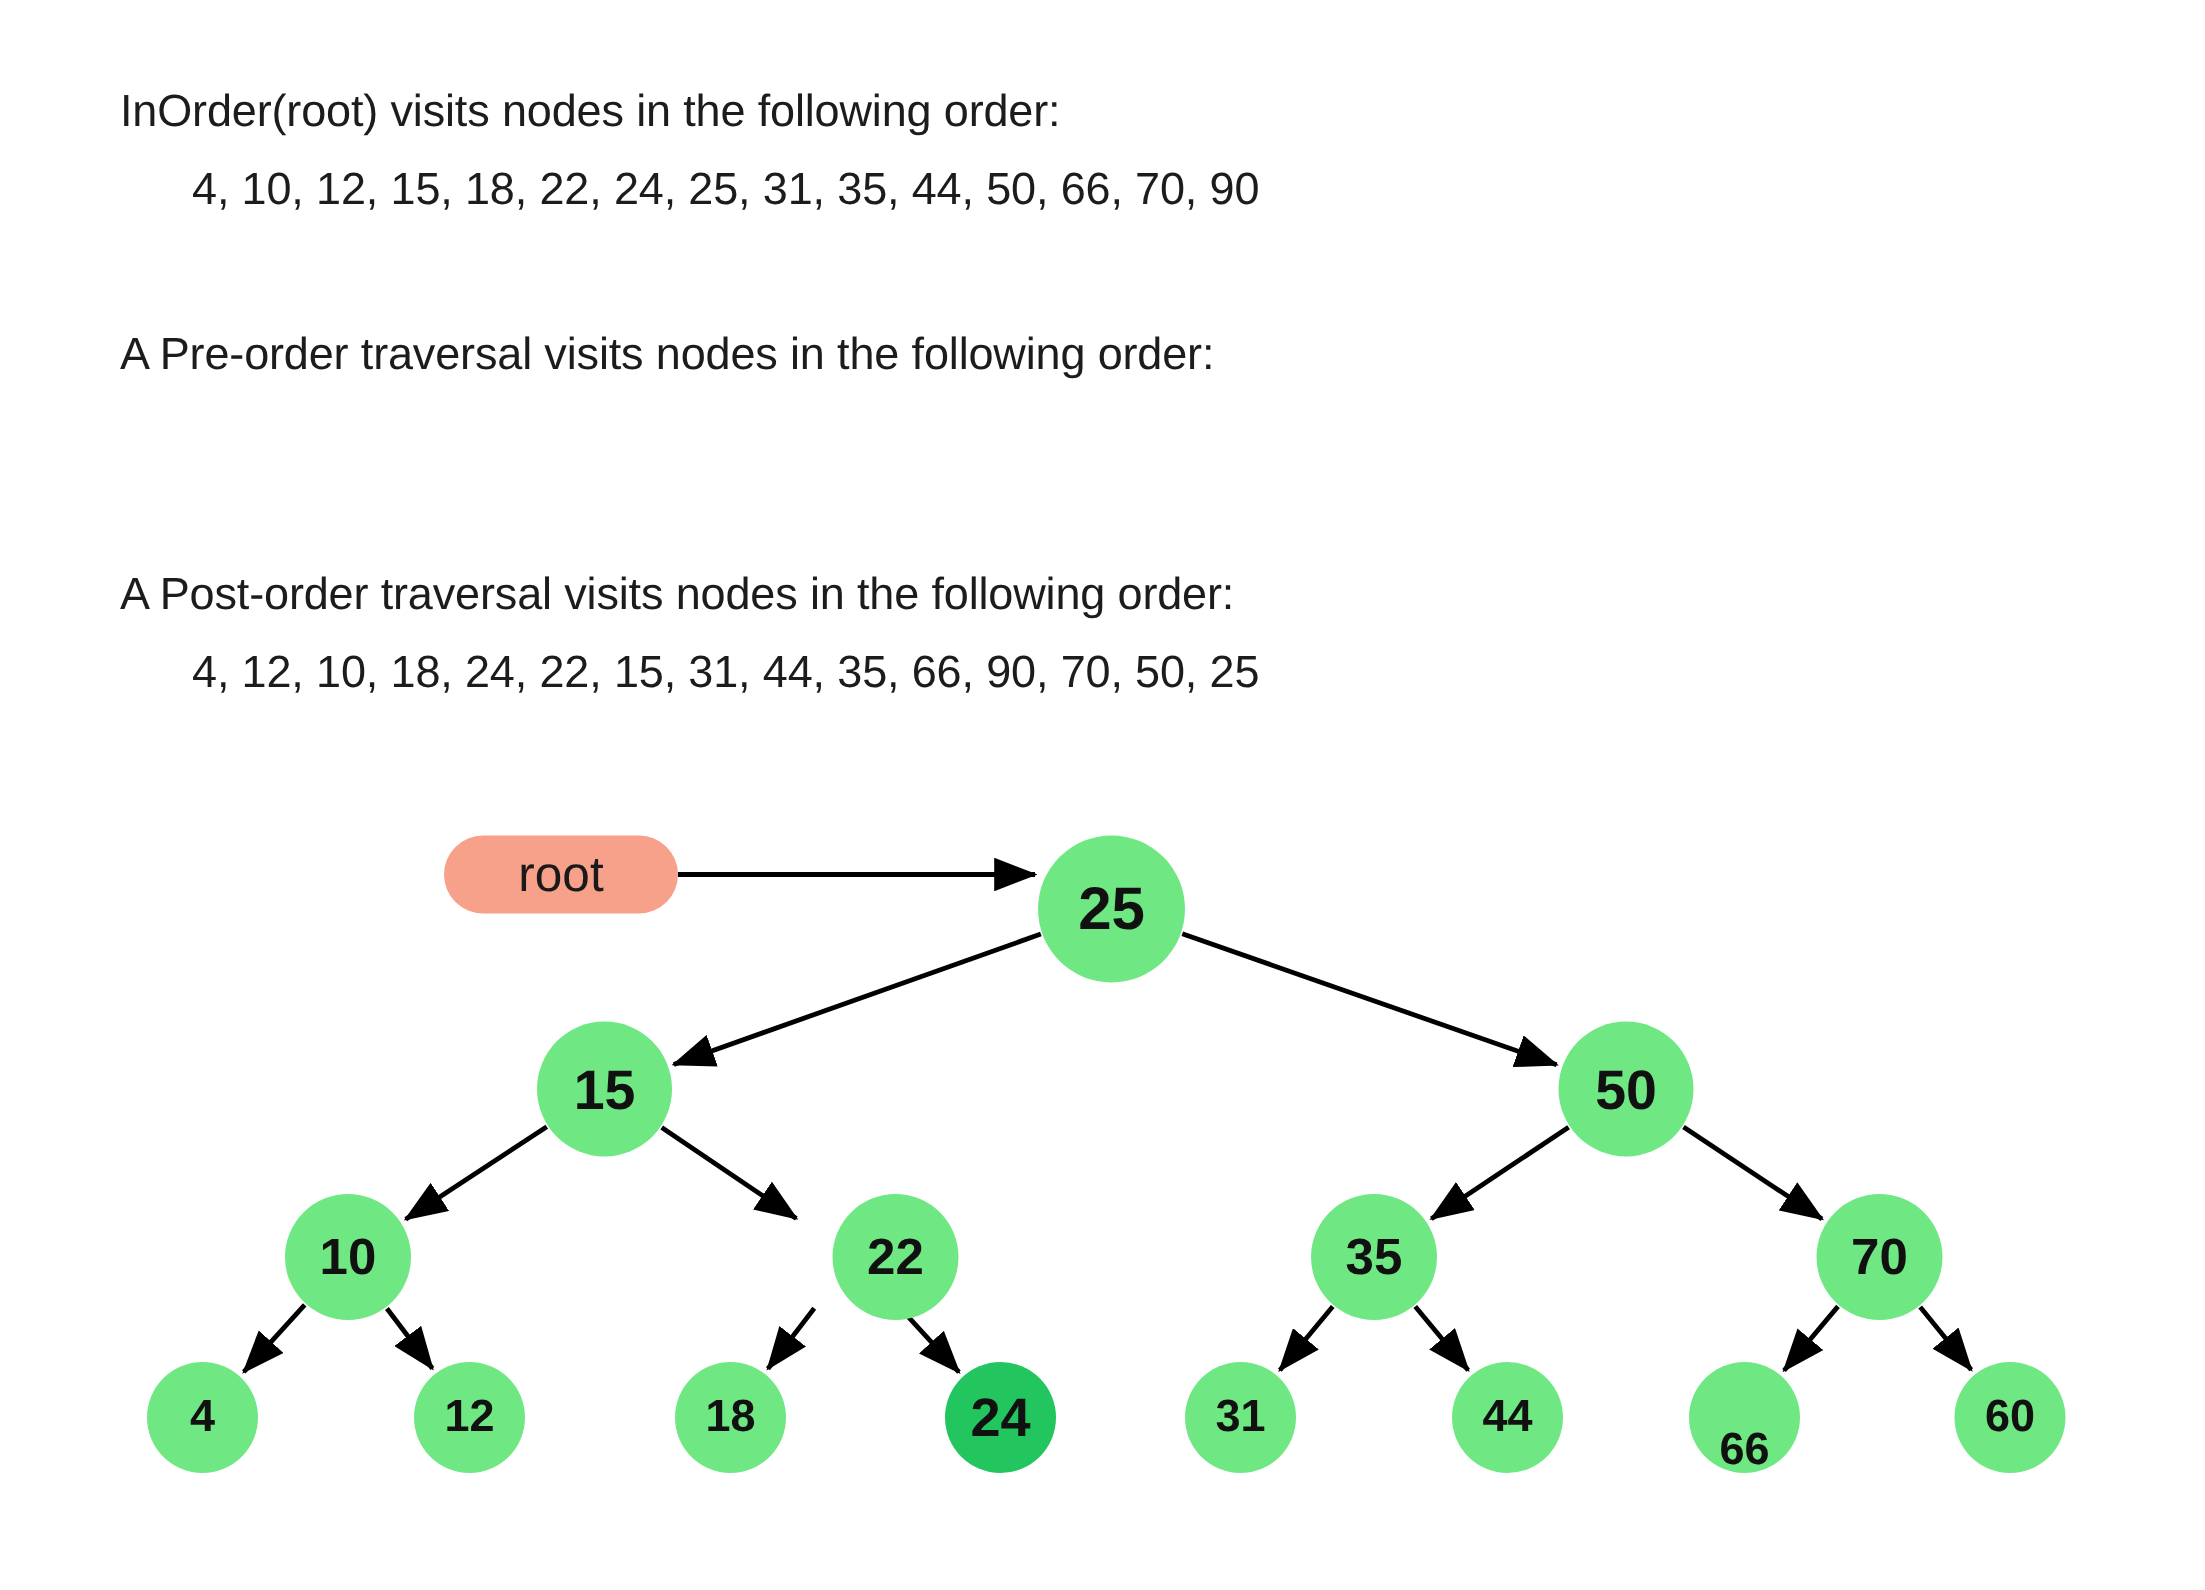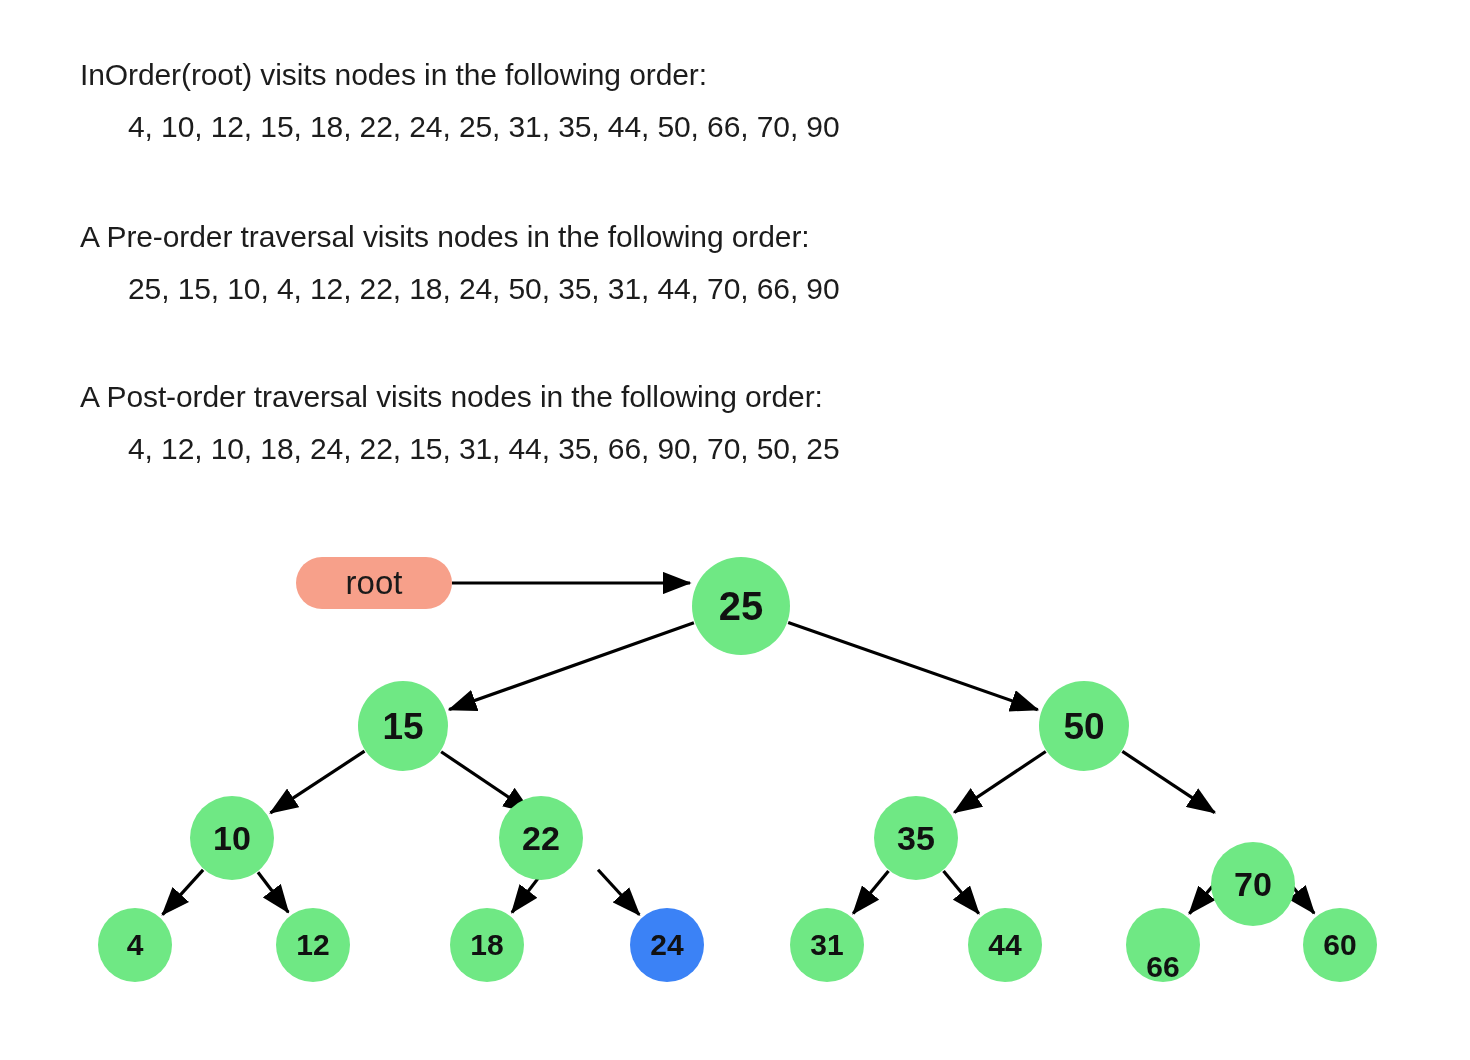--- a/index.html
+++ b/index.html
@@ -108,21 +108,20 @@
 
   <div class="text-area">
 
     <div class="trav-block b1">
       <div class="trav-heading">InOrder(root) visits nodes in the following order:</div>
       <div class="trav-sequence">4, 10, 12, 15, 18, 22, 24, 25, 31, 35, 44, 50, 66, 70, 90</div>
     </div>
 
     <div class="trav-block b2">
       <div class="trav-heading">A Pre-order traversal visits nodes in the following order:</div>
-      <div class="trav-sequence">25, 15, 10, 4, 12, 22, 18, 24, 50, 35, 31, 44, 70, 66, 90</div>
     </div>
 
     <div class="trav-block b3">
       <div class="trav-heading">A Post-order traversal visits nodes in the following order:</div>
       <div class="trav-sequence">4, 12, 10, 18, 24, 22, 15, 31, 44, 35, 66, 90, 70, 50, 25</div>
     </div>
 
   </div>
 
   <div id="tree-diagram">
@@ -163,39 +162,39 @@
         </div>
         <div class="node-circle" style="left: 358px; top: 681px; width: 90px; height: 90px; font-size: 37px; background: rgb(111, 232, 132); color: rgb(17, 17, 17);">
           <span class="node-label">15</span>
         </div>
         <div class="node-circle" style="left: 1039px; top: 681px; width: 90px; height: 90px; font-size: 37px; background: rgb(111, 232, 132); color: rgb(17, 17, 17);">
           <span class="node-label">50</span>
         </div>
         <div class="node-circle" style="left: 190px; top: 796px; width: 84px; height: 84px; font-size: 34px; background: rgb(111, 232, 132); color: rgb(17, 17, 17);">
           <span class="node-label">10</span>
         </div>
-        <div class="node-circle" style="left: 499px; top: 796px; width: 84px; height: 84px; font-size: 34px; background: rgb(111, 232, 132); color: rgb(17, 17, 17);">
+        <div class="node-circle" style="left: 555px; top: 796px; width: 84px; height: 84px; font-size: 34px; background: rgb(111, 232, 132); color: rgb(17, 17, 17);">
           <span class="node-label">22</span>
         </div>
         <div class="node-circle" style="left: 874px; top: 796px; width: 84px; height: 84px; font-size: 34px; background: rgb(111, 232, 132); color: rgb(17, 17, 17);">
           <span class="node-label">35</span>
         </div>
-        <div class="node-circle" style="left: 1211px; top: 842px; width: 84px; height: 84px; font-size: 34px; background: rgb(111, 232, 132); color: rgb(17, 17, 17);">
+        <div class="node-circle" style="left: 1211px; top: 796px; width: 84px; height: 84px; font-size: 34px; background: rgb(111, 232, 132); color: rgb(17, 17, 17);">
           <span class="node-label">70</span>
         </div>
         <div class="node-circle" style="left: 98px; top: 908px; width: 74px; height: 74px; font-size: 30px; background: rgb(111, 232, 132); color: rgb(17, 17, 17);">
           <span class="node-label">4</span>
         </div>
         <div class="node-circle" style="left: 276px; top: 908px; width: 74px; height: 74px; font-size: 30px; background: rgb(111, 232, 132); color: rgb(17, 17, 17);">
           <span class="node-label">12</span>
         </div>
         <div class="node-circle" style="left: 450px; top: 908px; width: 74px; height: 74px; font-size: 30px; background: rgb(111, 232, 132); color: rgb(17, 17, 17); text-align: center;">
           <span class="node-label">18</span>
         </div>
-        <div class="node-circle" style="left: 630px; top: 908px; width: 74px; height: 74px; font-size: 30px; background: #3b82f6; color: rgb(17, 17, 17);">
+        <div class="node-circle" style="left: 630px; top: 908px; width: 74px; height: 74px; font-size: 36px; background: #22c55e; color: rgb(17, 17, 17);">
           <span class="node-label">24</span>
         </div>
         <div class="node-circle" style="left: 790px; top: 908px; width: 74px; height: 74px; font-size: 30px; background: rgb(111, 232, 132); color: rgb(17, 17, 17);">
           <span class="node-label">31</span>
         </div>
         <div class="node-circle" style="left: 968px; top: 908px; width: 74px; height: 74px; font-size: 30px; background: rgb(111, 232, 132); color: rgb(17, 17, 17);">
           <span class="node-label">44</span>
         </div>
         <div class="node-circle" style="left: 1126px; top: 908px; width: 74px; height: 74px; font-size: 30px; background: rgb(111, 232, 132); color: rgb(17, 17, 17); align-items: flex-end;">
           <span class="node-label">66</span>

